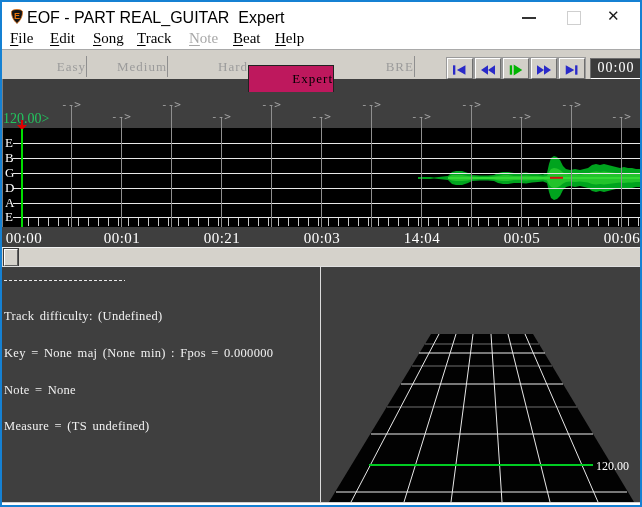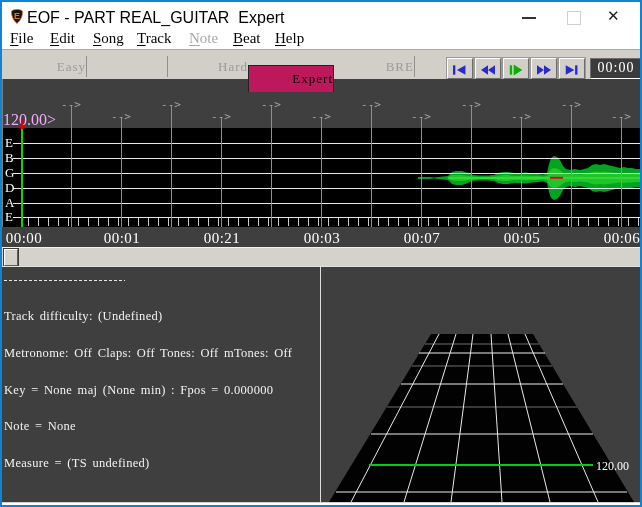--- a/index.html
+++ b/index.html
@@ -45,21 +45,21 @@
   .chart{position:absolute;left:0;top:49px;width:638px;height:99px;background:#000;z-index:1;}
   .wave{position:absolute;left:0;top:49px;z-index:2;}
   .string-line{position:absolute;left:11px;right:0;height:1px;background:#e8e8e8;z-index:3;}
   .string-label{position:absolute;left:3px;width:12px;font-size:13px;color:#fff;z-index:3;}
   .beat-line{position:absolute;width:1px;background:#8f8f8f;z-index:3;}
   .beat-line.tall{top:27px;height:121px;}
   .beat-line.short{top:38px;height:110px;}
   .beat-arrow{position:absolute;width:28px;margin-left:-14px;text-align:center;font-size:11px;
               color:#a3a3a3;letter-spacing:0;z-index:3;font-family:"DejaVu Sans Mono",monospace;}
   .beat-arrow.high{top:19px;} .beat-arrow.low{top:31px;}
-  .bpm-marker{position:absolute;left:1px;top:32px;font-size:16px;color:#f0abfc;z-index:4;}
+  .bpm-marker{position:absolute;left:1px;top:32px;font-size:14px;color:#22c55e;z-index:4;}
   .seek-line{position:absolute;left:19px;top:50px;width:2px;height:98px;background:#00dd00;z-index:5;}
   .seek-stem{position:absolute;left:19px;top:41px;width:2px;height:6px;background:#e00000;z-index:5;}
   .seek-head{position:absolute;left:15px;top:46px;width:0;height:0;z-index:5;
              border-left:5px solid transparent;border-right:5px solid transparent;
              border-top:5px solid #e00000;}
   .ticks{position:absolute;left:26px;top:139px;width:612px;height:8px;z-index:3;
          background:repeating-linear-gradient(to right,#cfcfcf 0 1px,transparent 1px 10px);}
   .tl-label{position:absolute;top:151px;width:44px;text-align:center;font-size:15px;color:#fff;
             letter-spacing:0.5px;z-index:3;}
   .scrollbar{position:absolute;left:0;top:168px;width:638px;height:19px;background:#d5d2cb;
@@ -104,20 +104,21 @@
     <span class="menu-item" style="left:91px"><span class="hot">S</span><span>ong</span></span>
     <span class="menu-item" style="left:135px"><span class="hot">T</span><span>rack</span></span>
     <span class="menu-item disabled" style="left:187px"><span class="hot">N</span><span>ote</span></span>
     <span class="menu-item" style="left:231px"><span class="hot">B</span><span>eat</span></span>
     <span class="menu-item" style="left:273px"><span class="hot">H</span><span>elp</span></span>
   </div>
 
   <div class="tabrow">
     <span class="tab" style="left:3px;width:81px">Easy</span>
     <span class="tab-divider" style="left:84px"></span>
+    <span class="tab" style="left:85px;width:80px">Medium</span>
     <span class="tab-divider" style="left:165px"></span>
     <span class="tab" style="left:166px;width:80px">Hard</span>
     <span class="tab active" style="left:246px;width:84px">Expert</span>
     <span class="tab" style="left:330px;width:82px">BRE</span>
     <span class="tab-divider" style="left:412px"></span>
 
     <button class="tbtn" style="left:445px">
       <svg width="22" height="14" viewBox="0 0 24 18">
         <rect x="3" y="3" width="3" height="12" fill="#2a2ac8"></rect>
           <polygon points="19,3 19,15 8,9" fill="#2a2ac8"></polygon>
@@ -203,34 +204,33 @@
     <span class="bpm-marker">120.00&gt;</span>
     <div class="seek-stem"></div>
     <div class="seek-head"></div>
     <div class="seek-line"></div>
     <div class="ticks"></div>
 
     <span class="tl-label" style="left:0px">00:00</span>
     <span class="tl-label" style="left:98px">00:01</span>
     <span class="tl-label" style="left:198px">00:21</span>
     <span class="tl-label" style="left:298px">00:03</span>
-    <span class="tl-label" style="left:398px">00:07</span>
+    <span class="tl-label" style="left:398px">14:04</span>
     <span class="tl-label" style="left:498px">00:05</span>
     <span class="tl-label" style="left:598px">00:06</span>
 
     <div class="scrollbar">
       <div class="scroll-thumb"></div>
     </div>
   </div>
 
   <div class="info-panel">
     <div class="info-dashes"></div>
     <div class="info-body">
       <div>Track difficulty: (Undefined)</div>
-      <div>Metronome: Off Claps: Off Tones: Off mTones: Off</div>
       <div>Key = None maj (None min) : Fpos = 0.000000</div>
       <div>Note = None</div>
       <div>Measure = (TS undefined)</div>
       
       
       
       
       
       
       

